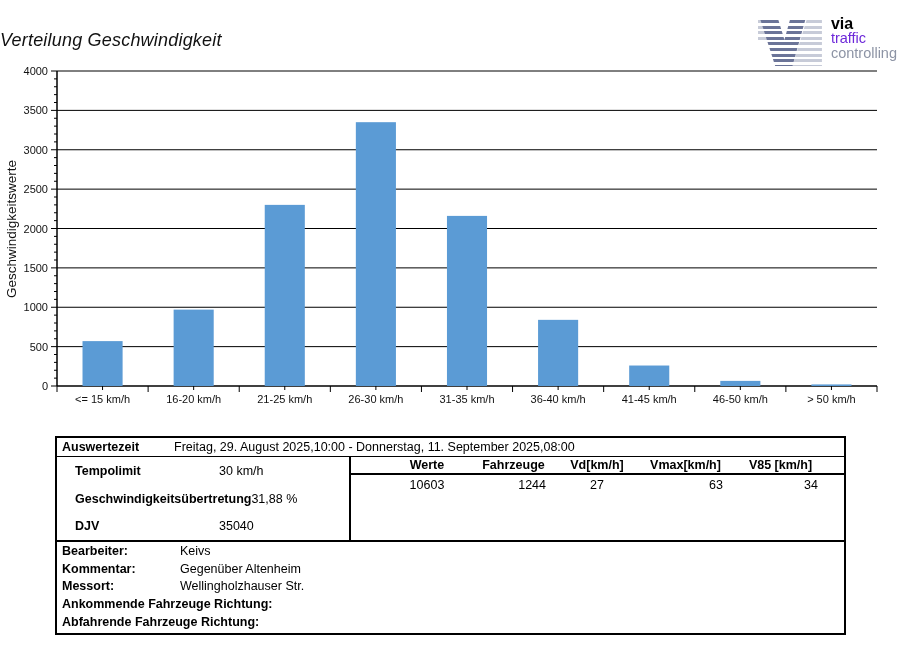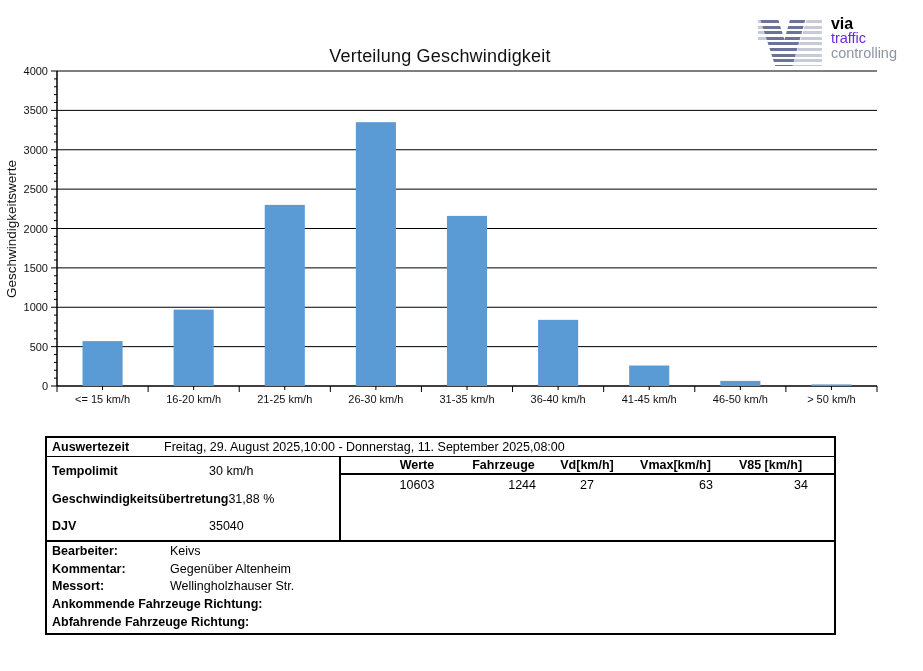--- a/index.html
+++ b/index.html
@@ -2,49 +2,49 @@
 <html><head>
 <meta charset="utf-8">
 <style>
   html,body{margin:0;padding:0;}
   body{
     width:923px;height:671px;position:relative;background:#ffffff;
     font-family:"Liberation Sans", sans-serif;color:#000;overflow:hidden;
   }
   
   .chart-title{
-    position:absolute;top:46px;left:0;width:880px;text-align:center;
-    font-size:18px;color:#111;letter-spacing:.2px;
+    position:absolute;top:30px;left:0;width:880px;text-align:left;
+    font-size:18px;color:#111;letter-spacing:.2px;font-style:italic;
   }
   .logo{position:absolute;top:16px;right:26px;display:flex;align-items:flex-start;}
   .logo-mark{position:relative;width:64px;height:46px;margin-top:4px;}
   .logo-mark .stripes{position:absolute;inset:0;}
   .stripes.dark{background:repeating-linear-gradient(to bottom,#6b7498 0 3px,transparent 3px 5.6px);}
   .stripes.light{background:repeating-linear-gradient(to bottom,#c7cbd8 0 3px,transparent 3px 5.6px);}
   .clip-v-left{clip-path:polygon(4% 0,32% 0,54% 100%,27% 100%);}
   .clip-v-right{clip-path:polygon(50% 0,74% 0,54% 100%,30% 100%);}
   .clip-a-right{clip-path:polygon(76% 0,100% 0,100% 100%,54% 100%);}
   .clip-tl-light{clip-path:polygon(0 0,26% 0,16% 45%,0 45%);}
   .logo-text{margin-left:9px;line-height:15px;}
   .logo-brand{font-weight:bold;font-size:16px;}
   .logo-sub{font-size:14.5px;}
   
   svg.chart{position:absolute;top:0;left:0;}
   svg.chart text{font-family:"Liberation Sans", sans-serif;fill:#111;}
   
   .report-table{
-    position:absolute;left:45px;top:436px;width:791px;height:199px;
+    position:absolute;left:55px;top:436px;width:791px;height:199px;
     border:2px solid #000;box-sizing:border-box;font-size:12.5px;
   }
   .row-a{display:flex;align-items:center;height:19px;border-bottom:1px solid #000;box-sizing:border-box;}
   .row-a .lbl{width:112px;padding-left:5px;font-weight:bold;flex:none;}
   .sec-b{display:flex;height:85px;border-bottom:2px solid #000;box-sizing:border-box;}
   .left-col{width:292px;flex:none;display:flex;flex-direction:column;}
   .left-row{flex:1;display:flex;align-items:center;}
-  .left-row .lbl{flex:1;padding-left:5px;font-weight:bold;white-space:nowrap;}
+  .left-row .lbl{flex:1;padding-left:18px;font-weight:bold;white-space:nowrap;}
   .left-row .val{width:130px;flex:none;text-align:left;}
   .right-col{flex:1;border-left:2px solid #000;box-sizing:border-box;display:flex;flex-direction:column;}
   .stats-grid{display:grid;grid-template-columns:88px 85px 82px 95px 95px 1fr;align-items:center;padding-left:32px;}
   .stats-head{height:18px;border-bottom:2px solid #000;box-sizing:border-box;}
   .stats-head .cell{font-weight:bold;text-align:center;}
   .stats-vals{height:20px;}
   .stats-vals .cell{padding:0 10px;}
   .sec-c{display:flex;flex-direction:column;height:89px;}
   .bot-row{flex:1;display:flex;align-items:center;}
   .bot-row .lbl{min-width:118px;padding-left:5px;font-weight:bold;white-space:nowrap;}

